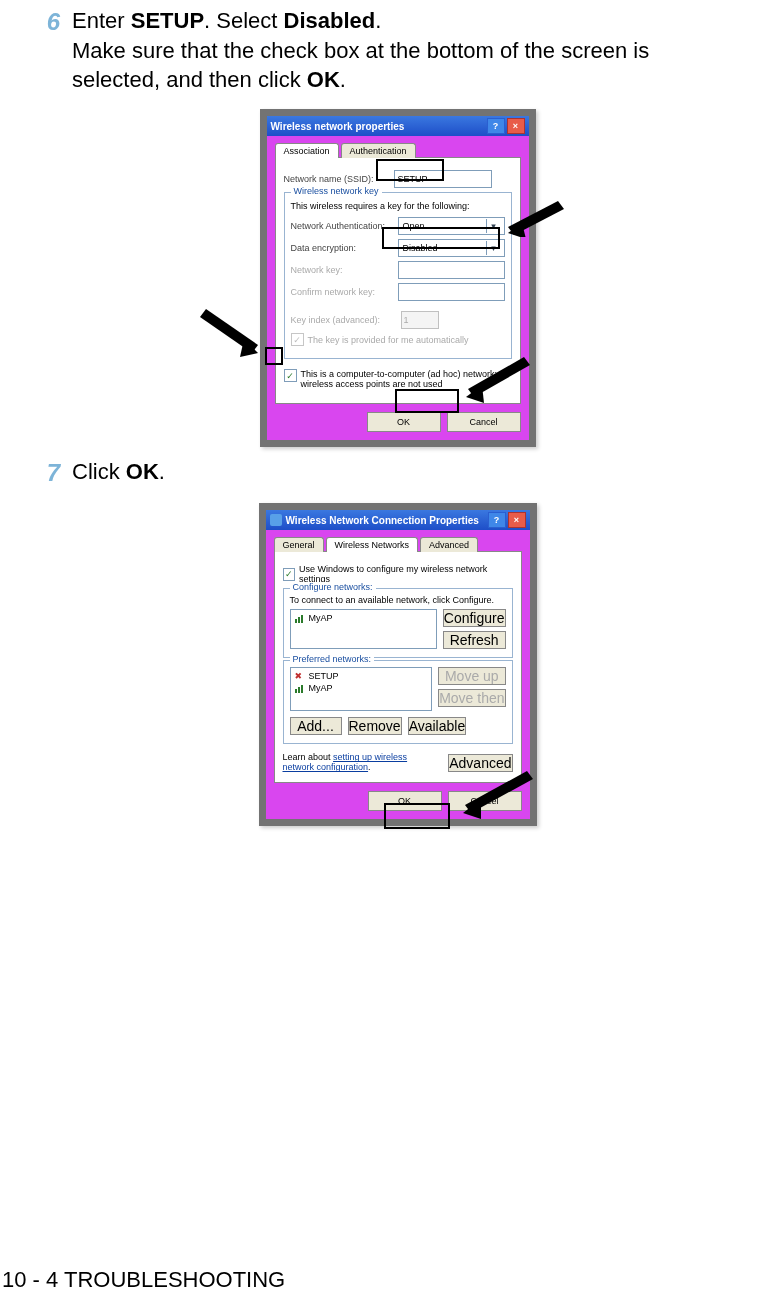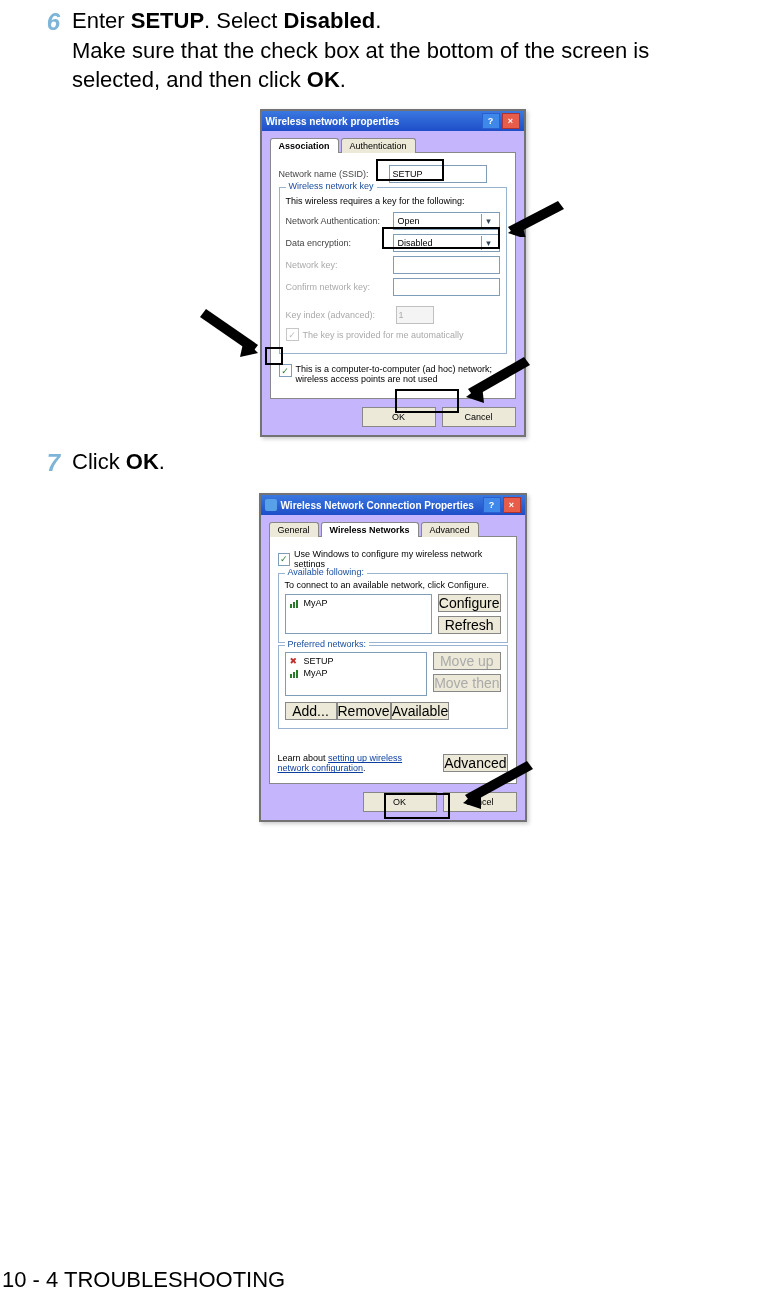--- a/index.html
+++ b/index.html
@@ -4,29 +4,29 @@
 <style>
   html,body{margin:0;padding:0;background:#fff;font-family:Arial,Helvetica,sans-serif;color:#000}
   .page{width:769px;height:1305px;position:relative;padding:0 30px;box-sizing:border-box}
   .step{display:flex;margin-top:6px;line-height:1.35}
   .step-num{font-size:24px;font-weight:bold;font-style:italic;color:#7db4d8;width:30px;flex-shrink:0;text-align:right;margin-right:12px}
   .step-body{font-size:22px}
   .step-body b{font-weight:bold}
   .fig{display:block;margin:14px auto 10px auto;position:relative}
   .footer{position:absolute;left:2px;bottom:18px;font-size:22px}
   
-  .dlg{width:262px;border:2px solid #737373;box-shadow:2px 2px 4px rgba(0,0,0,.2);font-size:9px;background:#c4b5fd;position:relative}
+  .dlg{width:262px;border:7px solid #737373;box-shadow:2px 2px 4px rgba(0,0,0,.2);font-size:9px;background:#d946ef;position:relative}
   .titlebar{height:20px;background:linear-gradient(#3a78e0,#1e4ec8);color:#fff;display:flex;align-items:center;padding:0 4px;font-weight:bold;font-size:10px}
   .titlebar .tb-spacer{flex:1}
   .tb-btn{width:16px;height:14px;background:#e85c4a;border:1px solid #a33;margin-left:2px;display:flex;align-items:center;justify-content:center;color:#fff;font-size:9px;line-height:1}
   .tb-help{background:#3f87e8;border-color:#2a5fd0}
   .dlg-body{padding:6px 8px 8px 8px}
   .tabs{display:flex;position:relative;top:1px}
   .tab{border:1px solid #888;border-bottom:none;background:#ece9d8;padding:2px 8px;font-size:9px;border-radius:3px 3px 0 0;margin-right:2px}
-  .tab.active{background:#fff;font-weight:bold}
+  .tab.active{background:#fff;font-weight:normal}
   .tabpanel{border:1px solid #888;background:#fff;padding:8px 8px 10px 8px}
   .row{display:flex;align-items:center;margin:4px 0}
   .row .lbl{width:110px;color:#444}
   .row .lbl.dis{color:#aaa}
   .txt{height:16px;border:1px solid #7f9db9;background:#fff;padding:0 3px;display:flex;align-items:center}
   .sel{height:16px;border:1px solid #7f9db9;background:#fff;padding:0 3px;display:flex;align-items:center;justify-content:space-between}
   .sel .arr{width:14px;height:14px;border-left:1px solid #7f9db9;display:flex;align-items:center;justify-content:center;color:#345;margin-left:4px}
   .grp{border:1px solid #99b4d1;padding:6px 6px 8px 6px;position:relative;margin-top:2px}
   .grp .legend{position:absolute;top:-7px;left:6px;background:#fff;padding:0 3px;color:#1a4fa0;font-size:9px}
   .spin{width:32px;height:16px;border:1px solid #c0c0c0;background:#f4f4f4;display:flex;align-items:center;padding:0 2px;color:#aaa}
@@ -175,21 +175,21 @@
           <div class="tab active">Wireless Networks</div>
           <div class="tab">Advanced</div>
         </div>
         <div class="tabpanel">
           <div class="row">
             <span class="chk">✓</span>
             <span>Use Windows to configure my wireless network settings</span>
           </div>
 
           <div class="grp">
-            <div class="legend">Available following:</div>
+            <div class="legend">Configure networks:</div>
             <div style="margin-bottom:4px">To connect to an available network, click Configure.</div>
             <div style="display:flex;gap:6px">
               <div class="list" style="flex:1;height:34px">
                 <div class="item">
                   <span class="sig">
                       <span style="height:4px"></span>
                       <span style="height:6px"></span>
                       <span style="height:8px"></span>
                     </span>
                   <span>MyAP</span>
@@ -217,28 +217,28 @@
                       <span style="height:8px"></span>
                     </span>
                   <span>MyAP</span>
                 </div>
               </div>
               <div style="display:flex;flex-direction:column;gap:4px">
                 <div class="small-btn dis">Move up</div>
                 <div class="small-btn dis">Move then</div>
               </div>
             </div>
-            <div style="display:flex;margin-top:6px">
+            <div style="display:flex;gap:6px;margin-top:6px">
               <div class="small-btn" style="min-width:50px">Add...</div>
               <div class="small-btn" style="min-width:50px">Remove</div>
               <div class="small-btn" style="min-width:56px">Available</div>
             </div>
           </div>
 
-          <div style="display:flex;align-items:center;margin-top:24px;gap:18px">
+          <div style="display:flex;align-items:flex-end;margin-top:8px;gap:18px">
             <div style="flex:1">
               <span>Learn about </span><a class="fake">setting up wireless network configuration</a><span>.</span>
             </div>
             <div class="small-btn" style="min-width:60px">Advanced</div>
           </div>
         </div>
         <div class="btnrow">
           <div class="wbtn">OK</div>
           <div class="wbtn">Cancel</div>
         </div>

